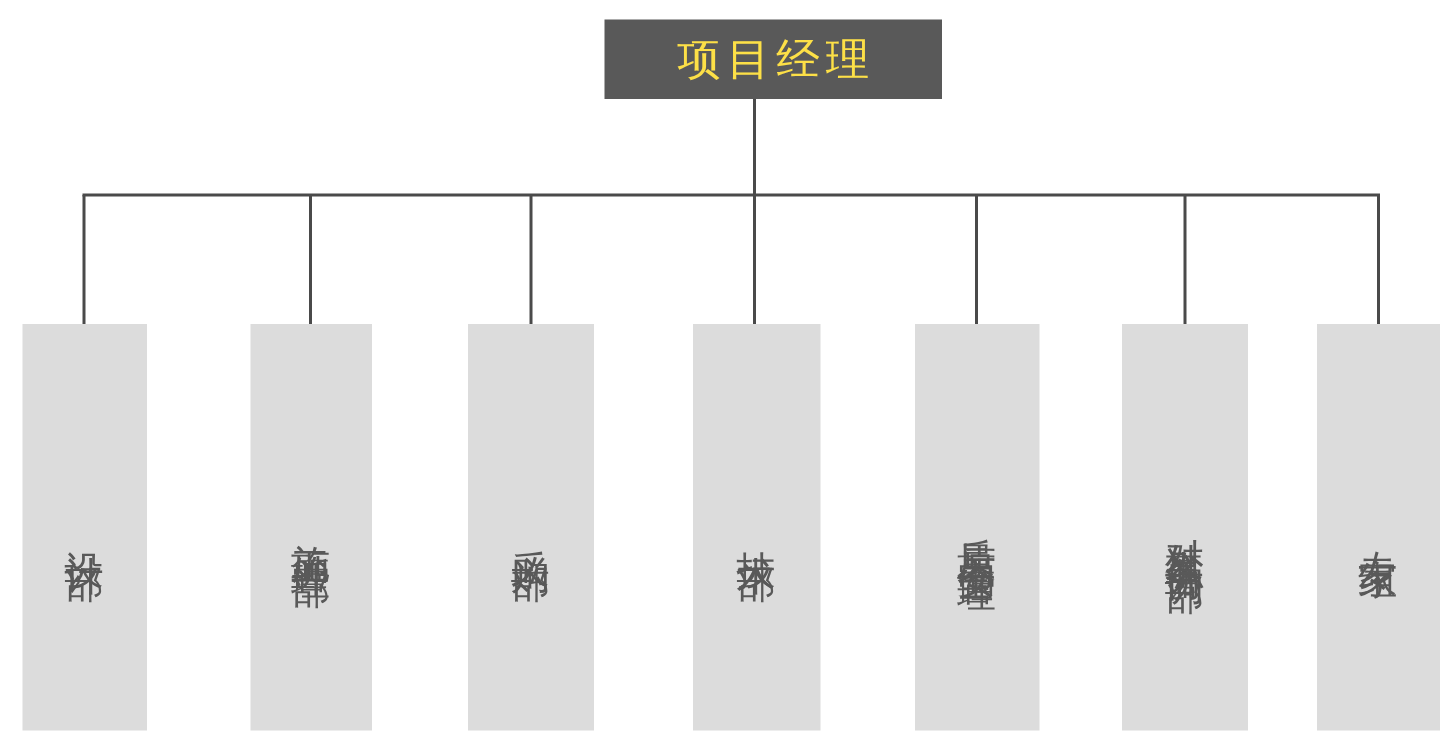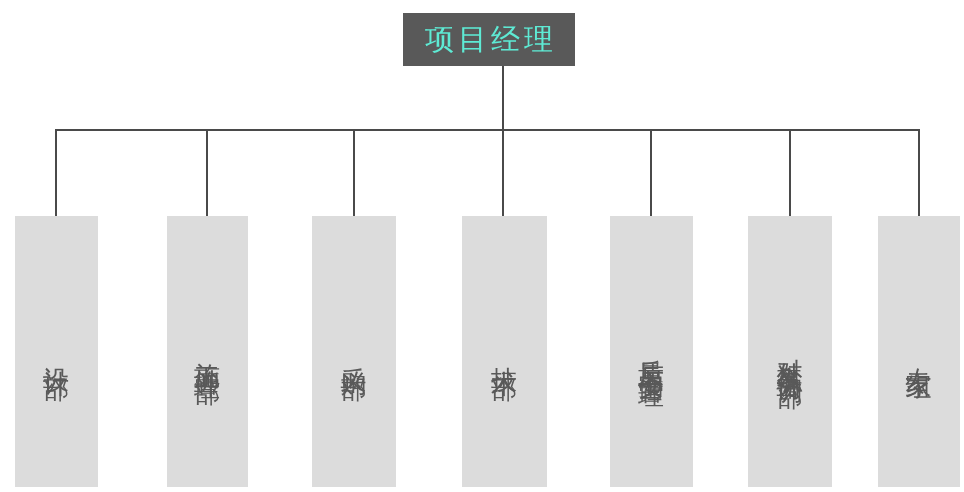--- a/index.html
+++ b/index.html
@@ -13,24 +13,24 @@
     width: 964px;
     height: 492px;
     background: #ffffff;
     overflow: hidden;
   }
   
   .root-node {
     position: absolute;
     left: 403px;
     top: 13px;
-    width: 172px;
+    width: 225px;
     height: 53px;
     background: #595959;
-    color: #5eead4;
+    color: #fde047;
     display: flex;
     align-items: center;
     justify-content: center;
     font-size: 29px;
     letter-spacing: 4px;
     text-indent: 4px; 
     box-sizing: border-box;
   }
   
   .line {

